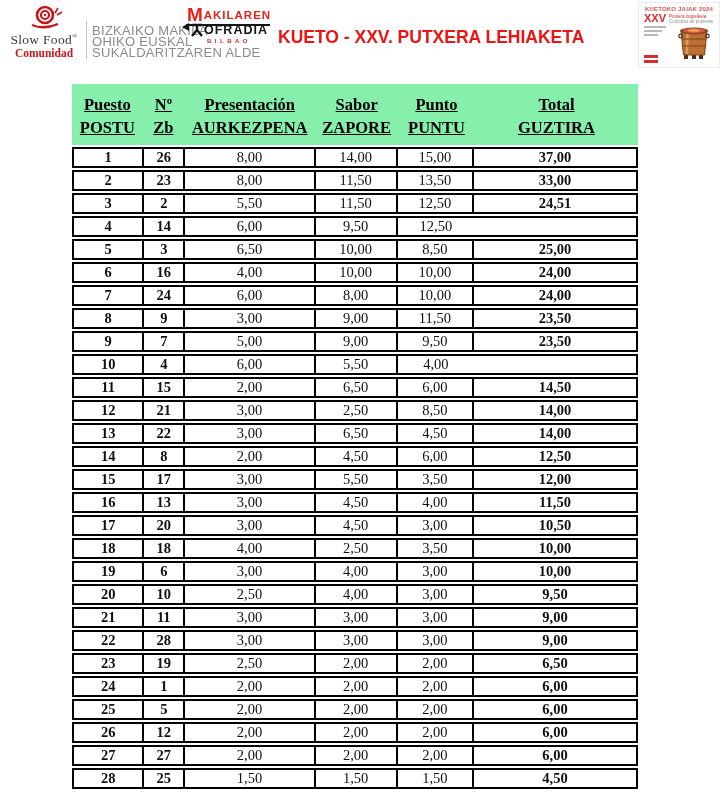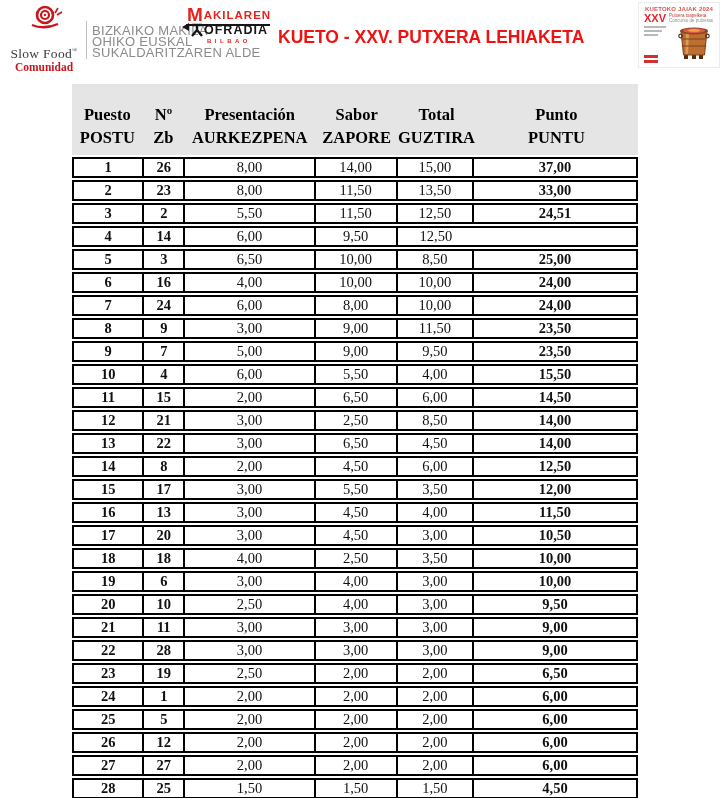--- a/index.html
+++ b/index.html
@@ -4,21 +4,21 @@
 <style>
   html,body { margin:0; padding:0; background:#ffffff; }
   .page {
     position:relative; width:724px; height:798px; background:#fff;
     font-family:"Liberation Serif", serif; overflow:hidden;
   }
 
   
   .slowfood { position:absolute; left:6px; top:3px; width:76px; text-align:center; }
   .snail-wrap { height:26px; }
-  .sf-name { font-size:13.5px; color:#3c3c3c; letter-spacing:0.3px; line-height:15px;margin-top:14px; }
+  .sf-name { font-size:13.5px; color:#3c3c3c; letter-spacing:0.3px; line-height:15px; }
   .sf-reg { font-size:7px; vertical-align:super; color:#3c3c3c; }
   .sf-sub { font-size:11.5px; color:#c8161d; font-weight:bold; line-height:13px; }
   .sf-divider { position:absolute; left:86px; top:21px; width:1px; height:38px; background:#c0c0c0; }
   .sf-side {
     position:absolute; left:92px; top:25px; text-align:left;
     font-family:"Liberation Sans", sans-serif; font-size:13px; color:#8b8b8b;
     line-height:11px; letter-spacing:0.3px; white-space:nowrap;
   }
 
   .kofradia { position:absolute; left:186px; top:8px; width:86px; text-align:center;
@@ -36,35 +36,35 @@
   .title {
     position:absolute; left:278px; top:27px;
     font-family:Liberation Sans, sans-serif; font-weight:bold;
     font-size:17.5px; color:#ee1313; white-space:nowrap;
   }
 
   .poster { position:absolute; left:638px; top:2px; width:80px; height:64px;
             background:#fff; border:1px solid #ececec; font-family:"Liberation Sans", sans-serif; }
   .poster-line1 { margin-top:3px; text-align:center; font-size:6px; font-weight:bold;
                   color:#d8544a; letter-spacing:0.2px; }
-  .poster-row { display:flex; margin:1px 0 0 5px; align-items:flex-start; }
+  .poster-row { display:flex; margin:1px 0 0 5px; align-items:center; }
   .poster-xxv { color:#e2262d; font-weight:bold; font-size:11px; line-height:11px; }
   .poster-sub { margin-left:3px; }
   .poster-sub div { font-size:4.5px; line-height:5px; white-space:nowrap; }
   .poster-sub .s1 { color:#c0392b; }
   .poster-sub .s2 { color:#8c8c8c; }
   .poster-bars div { height:2px; background:#b9b9b9; margin:2px 0 0 5px; }
   .poster-pot { position:absolute; right:3px; bottom:3px; }
   .poster-logos { position:absolute; left:5px; bottom:4px; }
   .poster-logos div { height:3px; background:#d32f2f; margin-top:2px; }
 
   
   .table-wrap { position:absolute; left:72px; top:84px; width:566px; }
   .grid-cols { display:grid; grid-template-columns:12.5% 7.3% 23.2% 14.6% 13.6% 28.8%; }
-  .thead { background:#e5e5e5; height:59px; padding-top:12px; }
+  .thead { background:#86efac; height:59px; padding-top:2px;text-decoration:underline; }
   .thcell { text-align:center; font-weight:bold; font-size:16.5px; color:#000;
             padding-top:7px; line-height:23px; }
   .trow { border:2px solid #000; margin-top:2px; height:17px; background:#fff; }
   .tcell { text-align:center; font-size:14.5px; line-height:17px; color:#111;
            border-right:2px solid #000; overflow:hidden; }
   .tcell:last-child { border-right:none; }
   .bold { font-weight:bold; }
 </style>
 </head>
 <body>
@@ -154,26 +154,26 @@
       </div>
       <div class="thcell">
         <div>Presentación</div>
           <div>AURKEZPENA</div>
       </div>
       <div class="thcell">
         <div>Sabor</div>
           <div>ZAPORE</div>
       </div>
       <div class="thcell">
+        <div>Punto</div>
+          <div>PUNTU</div>
+      </div>
+      <div class="thcell">
         <div>Total</div>
           <div>GUZTIRA</div>
-      </div>
-      <div class="thcell">
-        <div>Punto</div>
-          <div>PUNTU</div>
       </div>
     </div>
     <div>
         <div class="trow grid-cols">
     <div class="tcell bold">1</div>
     <div class="tcell bold">26</div>
     <div class="tcell">8,00</div>
     <div class="tcell">14,00</div>
     <div class="tcell">15,00</div>
     <div class="tcell bold">37,00</div>
@@ -240,21 +240,20 @@
     <div class="tcell">9,00</div>
     <div class="tcell">9,50</div>
     <div class="tcell bold">23,50</div>
   </div>
         <div class="trow grid-cols">
     <div class="tcell bold">10</div>
     <div class="tcell bold">4</div>
     <div class="tcell">6,00</div>
     <div class="tcell">5,50</div>
     <div class="tcell">4,00</div>
-    <div class="tcell bold">15,50</div>
   </div>
         <div class="trow grid-cols">
     <div class="tcell bold">11</div>
     <div class="tcell bold">15</div>
     <div class="tcell">2,00</div>
     <div class="tcell">6,50</div>
     <div class="tcell">6,00</div>
     <div class="tcell bold">14,50</div>
   </div>
         <div class="trow grid-cols">

